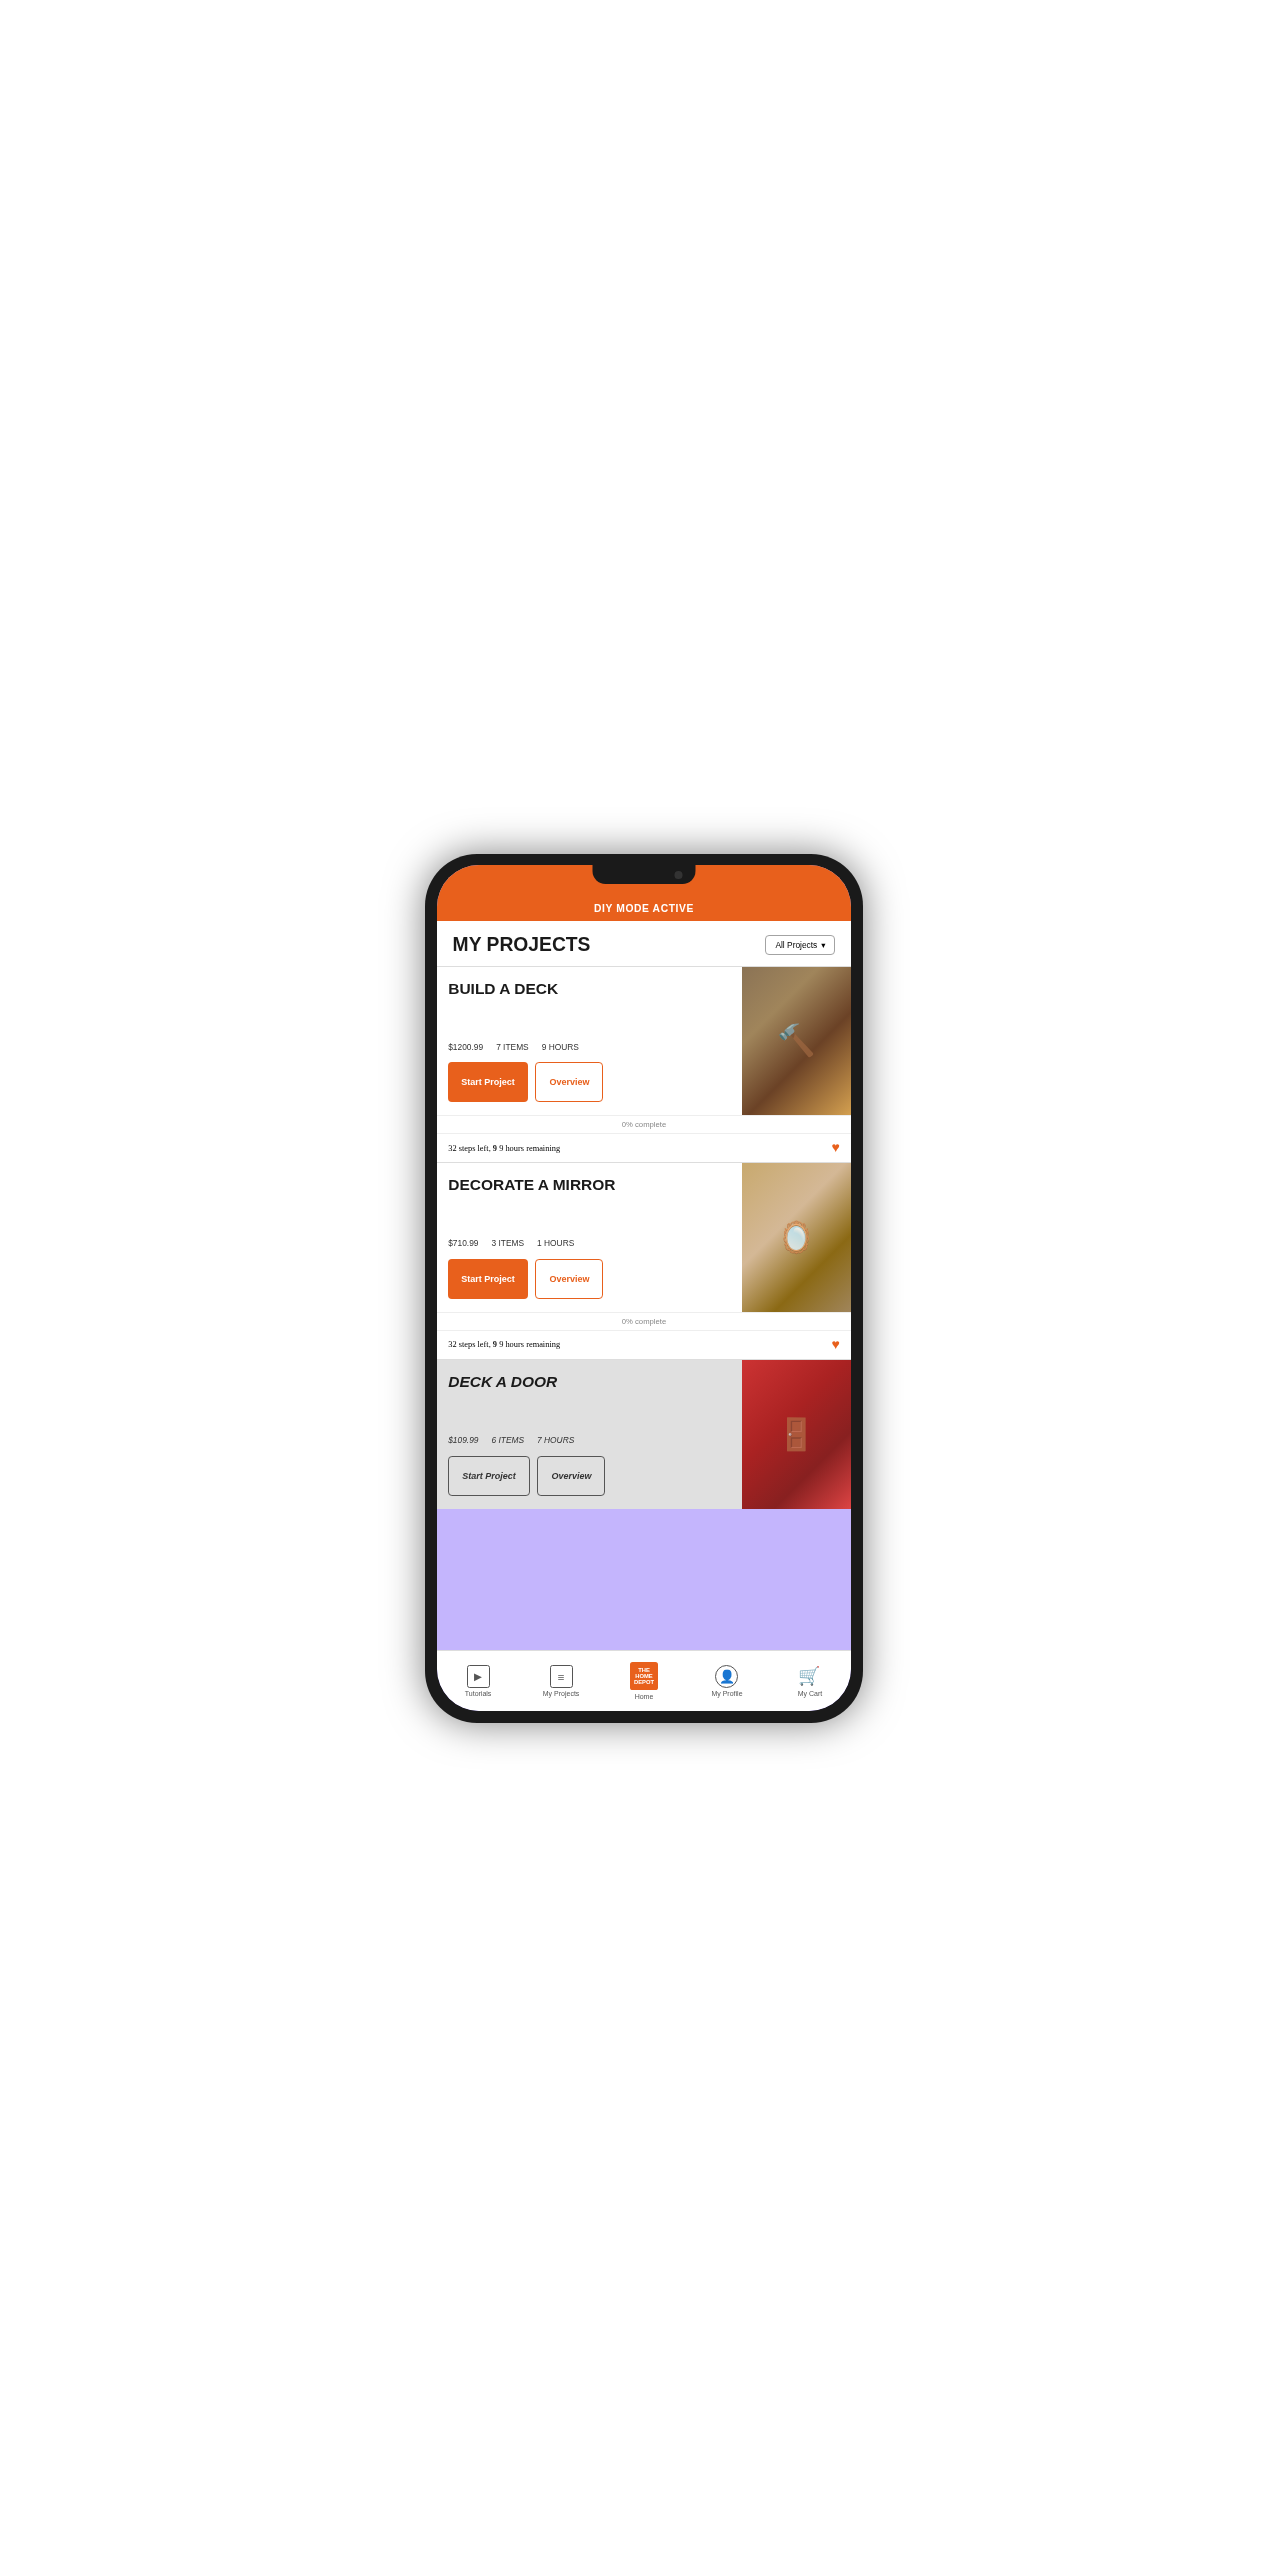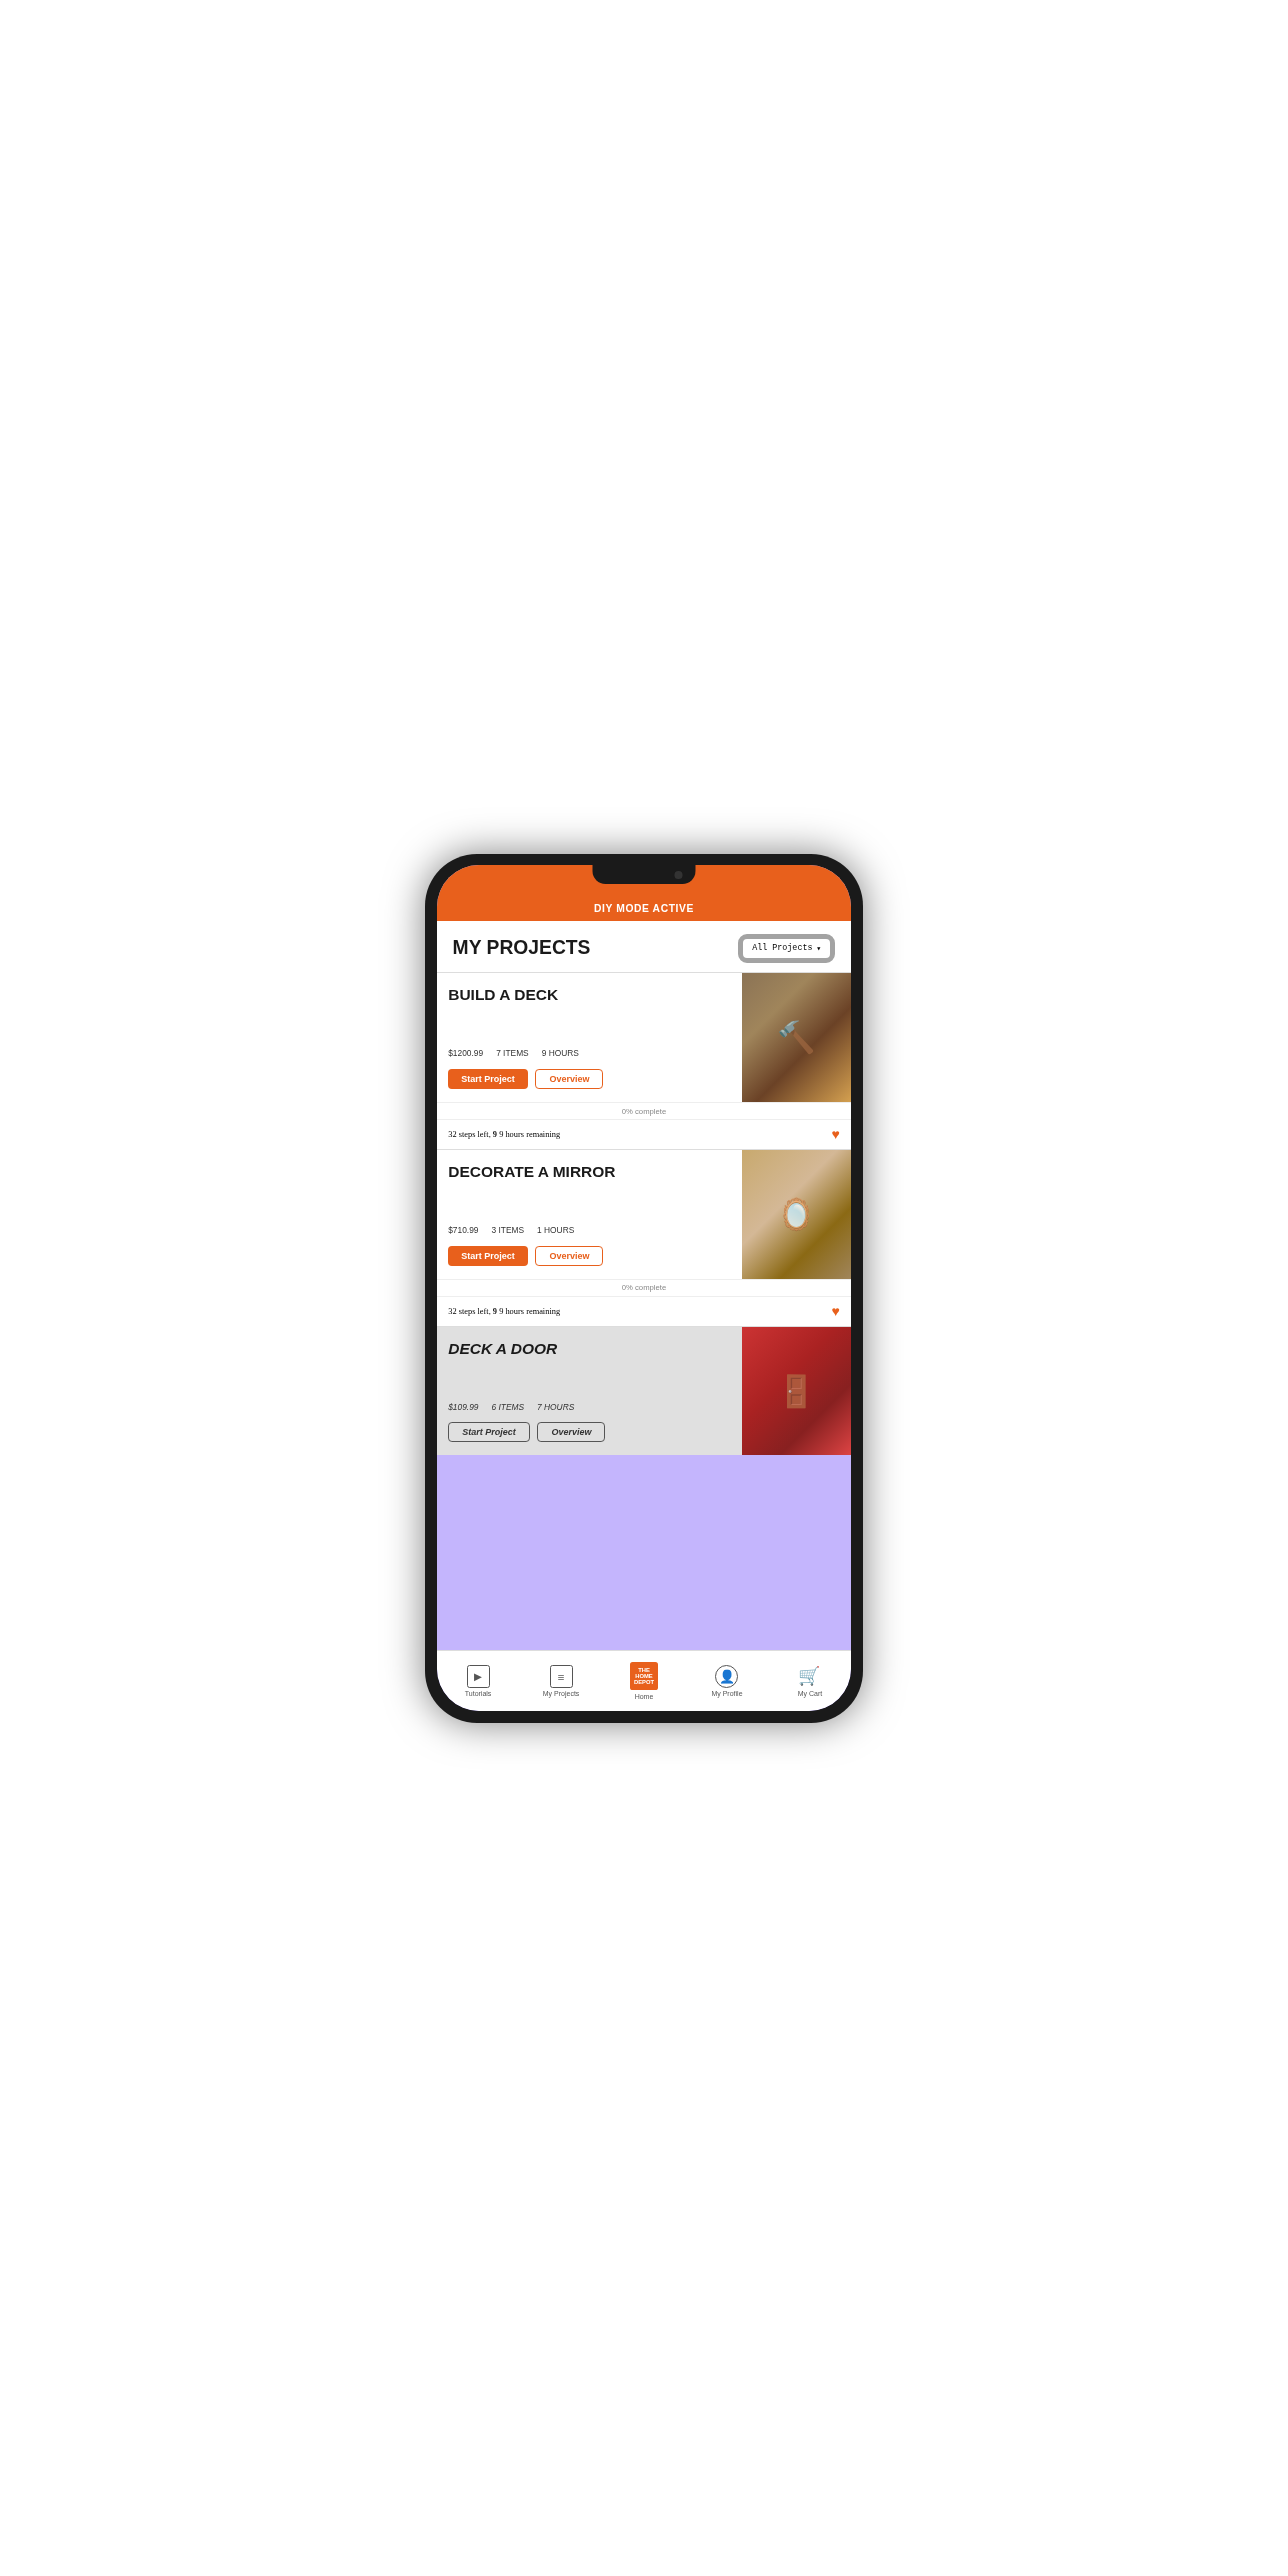--- a/index.html
+++ b/index.html
@@ -95,29 +95,28 @@
       padding: 0 16px 9.7px 16px;
       background: white;
       flex-shrink: 0;
     }
     .page-title {
       font-size: 19.3px;
       font-weight: 900;
       color: #1a1a1a;
     }
     .filter-dropdown {
-      border: 5px solid #a3a3a3;
-      border-radius: 9px;
+      border: 1px solid #a3a3a3;
+      border-radius: 4px;
       padding: 3.9px 9px;
       font-size: 8.4px;
       display: flex;
       align-items: center;
       gap: 3.9px;
       cursor: pointer;
-      font-family: Liberation Mono, monospace;
     }
 
     
     .scroll-area {
       flex: 1;
       overflow: hidden;
       display: flex;
       flex-direction: column;
     }
 
@@ -159,21 +158,21 @@
     }
     .project-buttons {
       display: flex;
       gap: 7.7px;
     }
     .btn-start {
       background: #e8601c;
       color: white;
       border: none;
       border-radius: 3.9px;
-      padding: 4px 13px;
+      padding: 14px 13px;
       font-size: 9px;
       font-weight: 600;
       cursor: pointer;
     }
     .btn-start.outline {
       background: transparent;
       border: 1px solid #e8601c;
       color: #e8601c;
     }
     .btn-start.grey {

